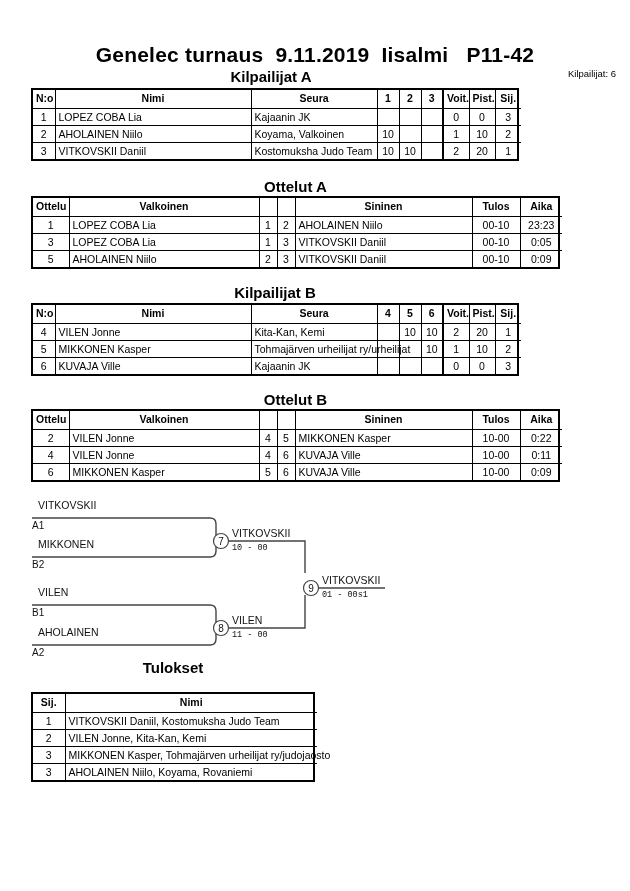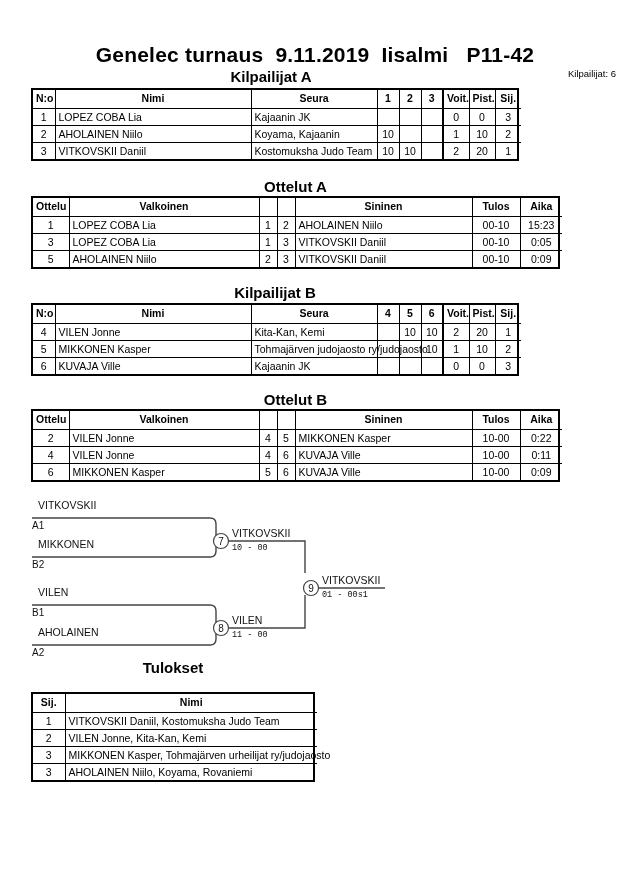--- a/index.html
+++ b/index.html
@@ -190,21 +190,21 @@
           <td class="c"></td>
           <td class="c"></td>
           <td class="c"></td>
           <td class="c grp-sep">0</td>
           <td class="c">0</td>
           <td class="c">3</td>
         </tr>
         <tr>
           <td class="c">2</td>
           <td class="l">AHOLAINEN Niilo</td>
-          <td class="l">Koyama, Kajaanin</td>
+          <td class="l">Koyama, Valkoinen</td>
           <td class="c">10</td>
           <td class="c"></td>
           <td class="c"></td>
           <td class="c grp-sep">1</td>
           <td class="c">10</td>
           <td class="c">2</td>
         </tr>
         <tr>
           <td class="c">3</td>
           <td class="l">VITKOVSKII Daniil</td>
@@ -245,21 +245,21 @@
         </tr>
       </thead>
       <tbody>
         <tr>
           <td class="c">1</td>
           <td class="l">LOPEZ COBA Lia</td>
           <td class="c">1</td>
           <td class="c">2</td>
           <td class="l">AHOLAINEN Niilo</td>
           <td class="c">00-10</td>
-          <td class="c">15:23</td>
+          <td class="c">23:23</td>
         </tr>
         <tr>
           <td class="c">3</td>
           <td class="l">LOPEZ COBA Lia</td>
           <td class="c">1</td>
           <td class="c">3</td>
           <td class="l">VITKOVSKII Daniil</td>
           <td class="c">00-10</td>
           <td class="c">0:05</td>
         </tr>
@@ -312,21 +312,21 @@
           <td class="c"></td>
           <td class="c">10</td>
           <td class="c">10</td>
           <td class="c grp-sep">2</td>
           <td class="c">20</td>
           <td class="c">1</td>
         </tr>
         <tr>
           <td class="c">5</td>
           <td class="l">MIKKONEN Kasper</td>
-          <td class="l overflow-name"><span>Tohmajärven judojaosto ry/judojaosto</span></td>
+          <td class="l overflow-name"><span>Tohmajärven urheilijat ry/urheilijat</span></td>
           <td class="c"></td>
           <td class="c"></td>
           <td class="c">10</td>
           <td class="c grp-sep">1</td>
           <td class="c">10</td>
           <td class="c">2</td>
         </tr>
         <tr>
           <td class="c">6</td>
           <td class="l">KUVAJA Ville</td>

